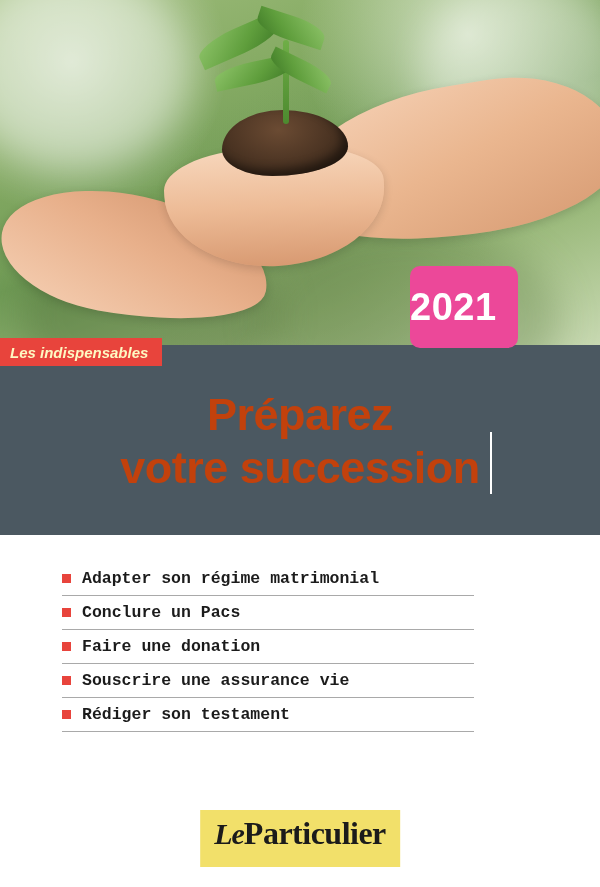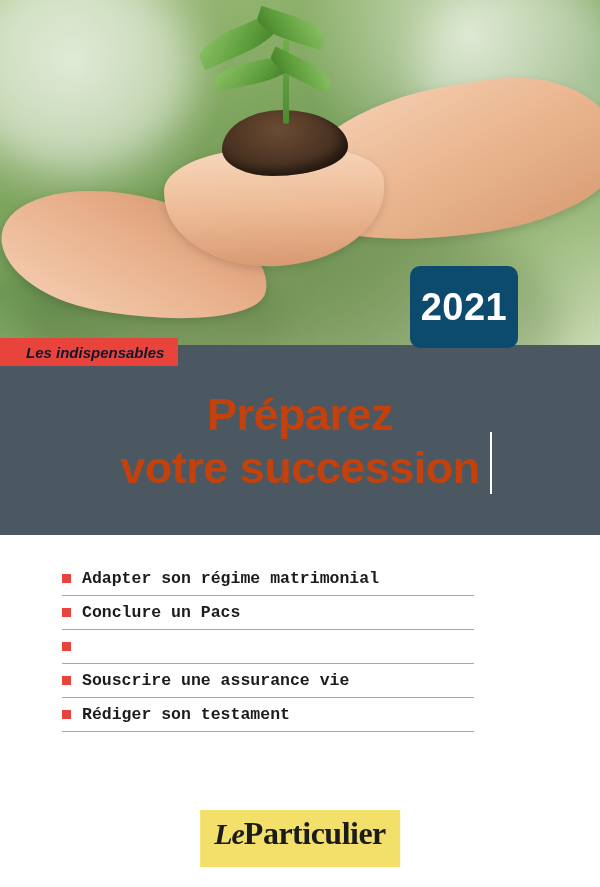--- a/index.html
+++ b/index.html
@@ -111,25 +111,25 @@
     border-radius: 3px;
   }
 
   
   .year-badge {
     position: absolute;
     right: 82px;
     top: 266px;
     width: 108px;
     height: 82px;
-    background: #0c4a6e;
+    background: #ec4899;
     border-radius: 10px;
     display: flex;
     align-items: center;
-    justify-content: center;
+    justify-content: flex-start;
     z-index: 6;
   }
   .year-badge span {
     color: #ffffff;
     font-size: 38px;
     font-weight: bold;
     letter-spacing: 0.5px;
   }
 
   
@@ -140,27 +140,27 @@
     width: 600px;
     height: 190px;
     background: #4b5861;
   }
   .collection-tag {
     position: absolute;
     left: 0;
     top: 338px;
     height: 28px;
     background: #e8443c;
-    color: #0f172a;
+    color: #fef9c3;
     font-size: 15px;
     font-weight: bold;
     font-style: italic;
     display: flex;
     align-items: center;
-    padding: 0 14px 0 26px;
+    padding: 0 14px 0 10px;
     z-index: 7;
   }
   .title {
     position: absolute;
     left: 0;
     top: 388px;
     width: 600px;
     text-align: center;
     color: #c2410c;
     font-size: 45px;
@@ -281,20 +281,21 @@
     <div class="bullet-item">
       <span class="bullet-square"></span>
       <span class="bullet-text">Adapter son régime matrimonial</span>
     </div>
     <div class="bullet-item">
       <span class="bullet-square"></span>
       <span class="bullet-text">Conclure un Pacs</span>
     </div>
     <div class="bullet-item">
       <span class="bullet-square"></span>
+      <span class="bullet-text">Faire une donation</span>
     </div>
     <div class="bullet-item">
       <span class="bullet-square"></span>
       <span class="bullet-text">Souscrire une assurance vie</span>
     </div>
     <div class="bullet-item">
       <span class="bullet-square"></span>
       <span class="bullet-text">Rédiger son testament</span>
     </div>
   </div>

